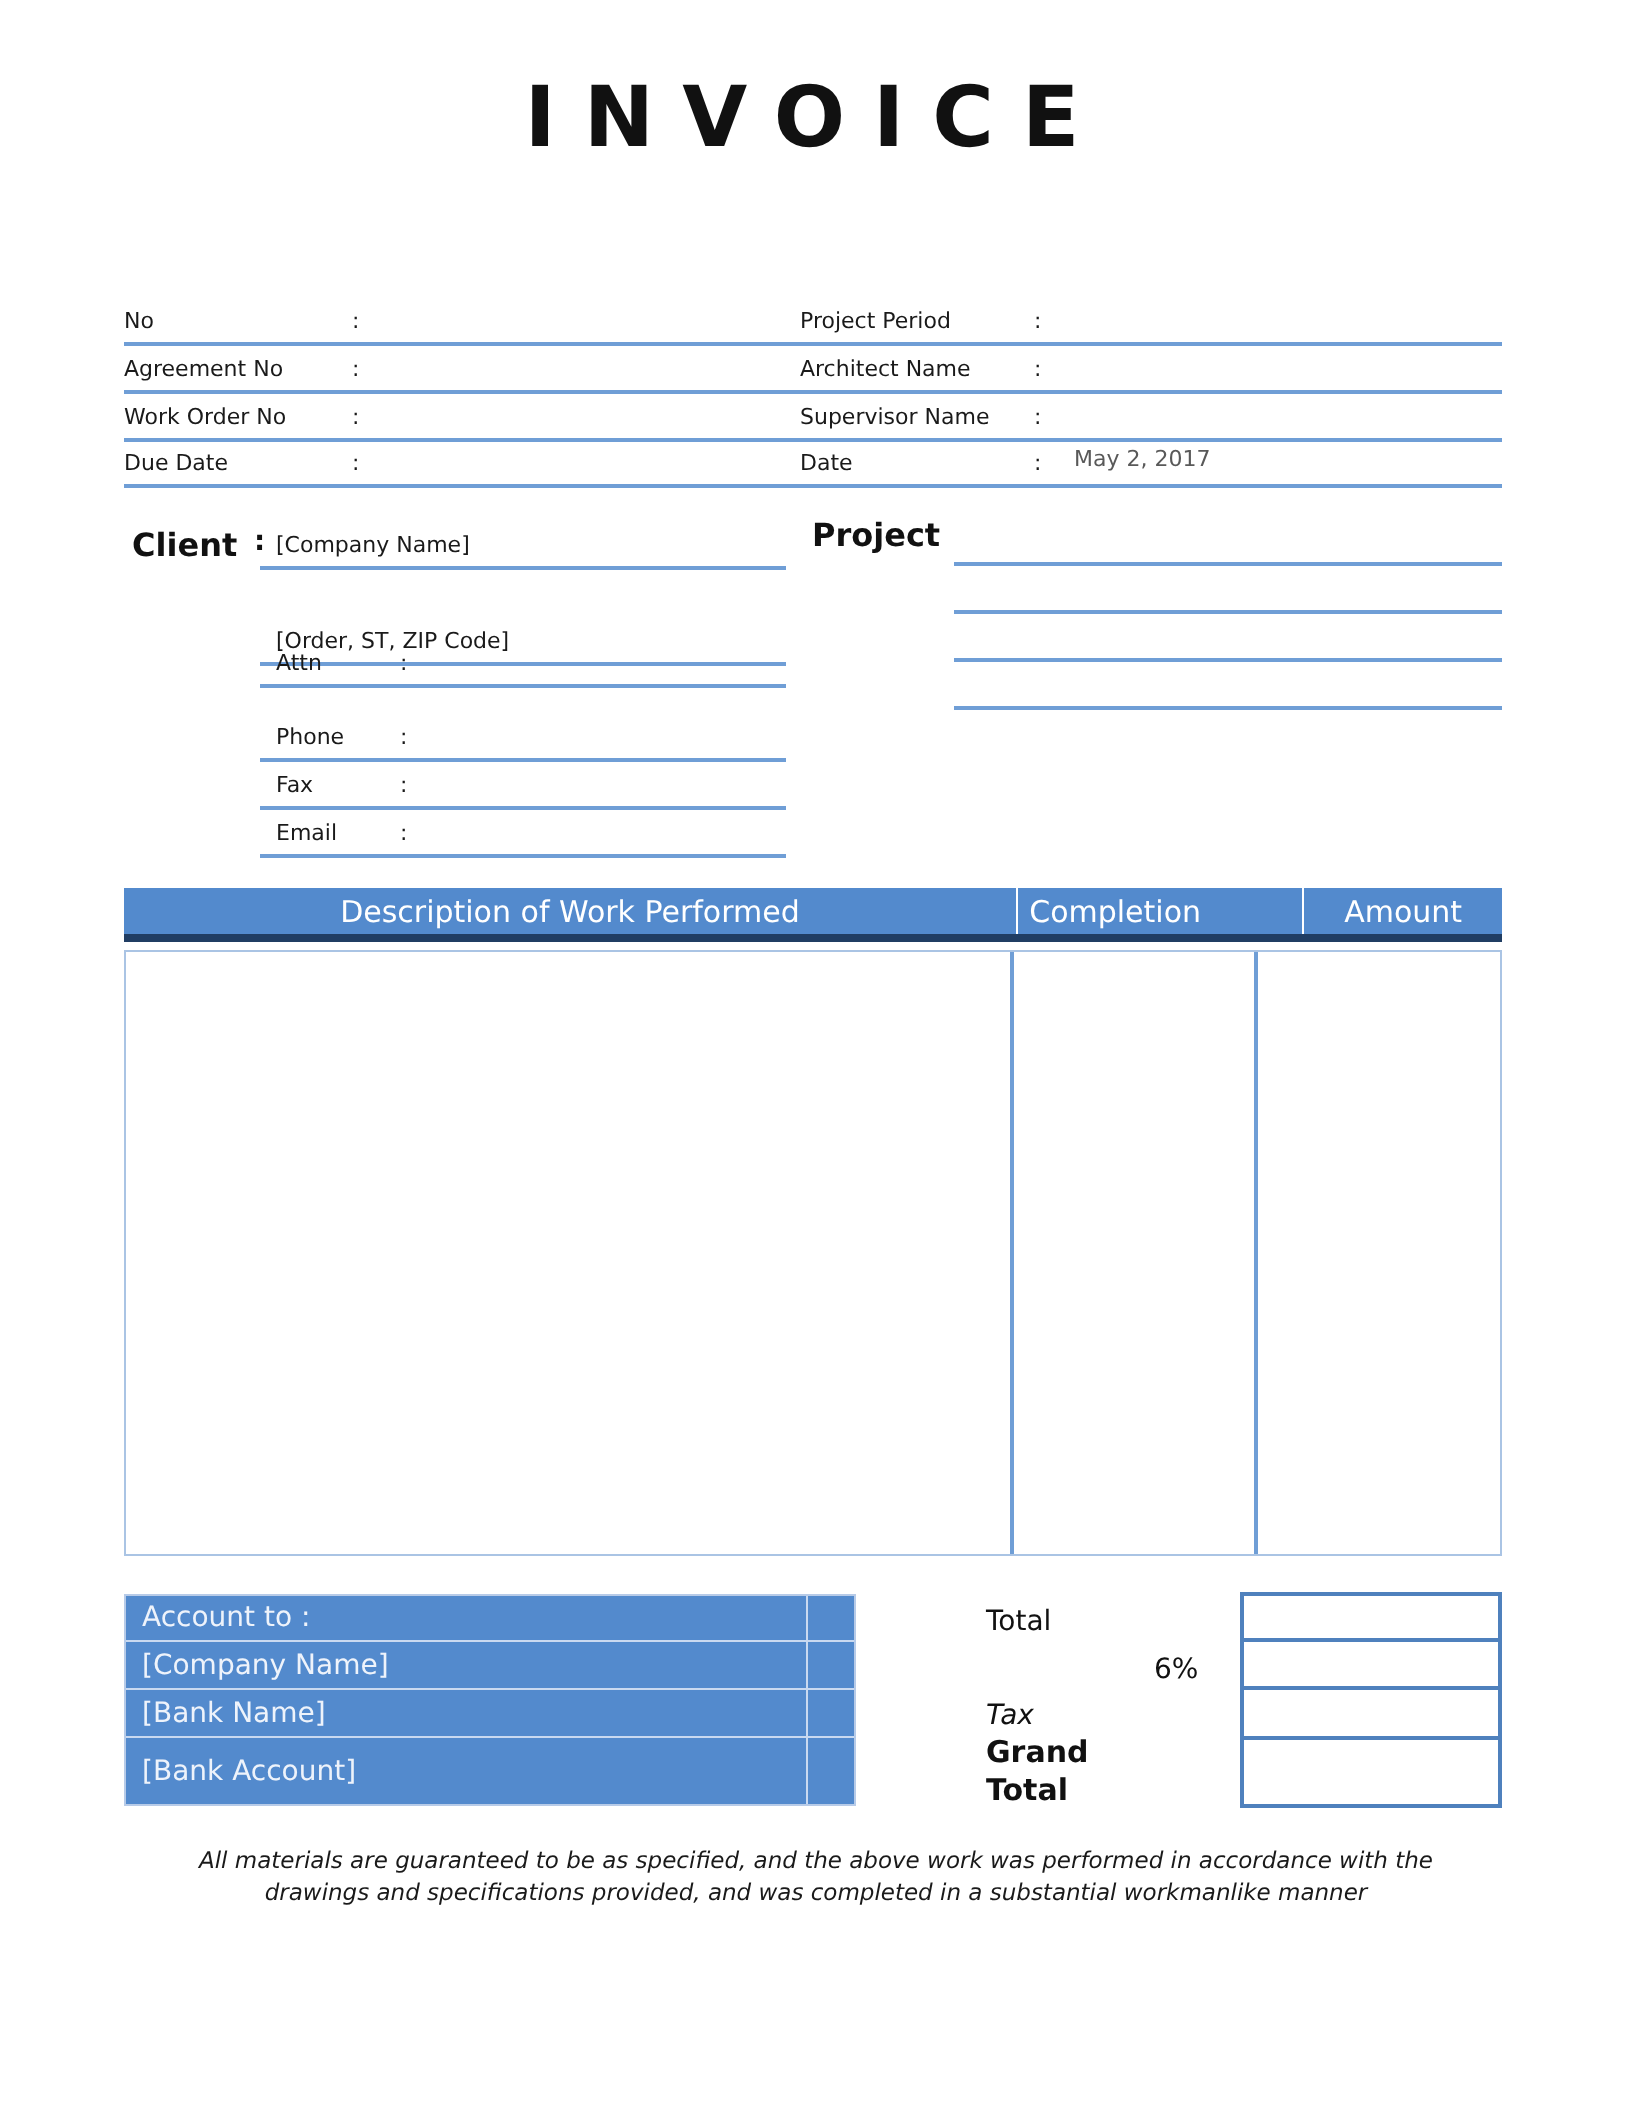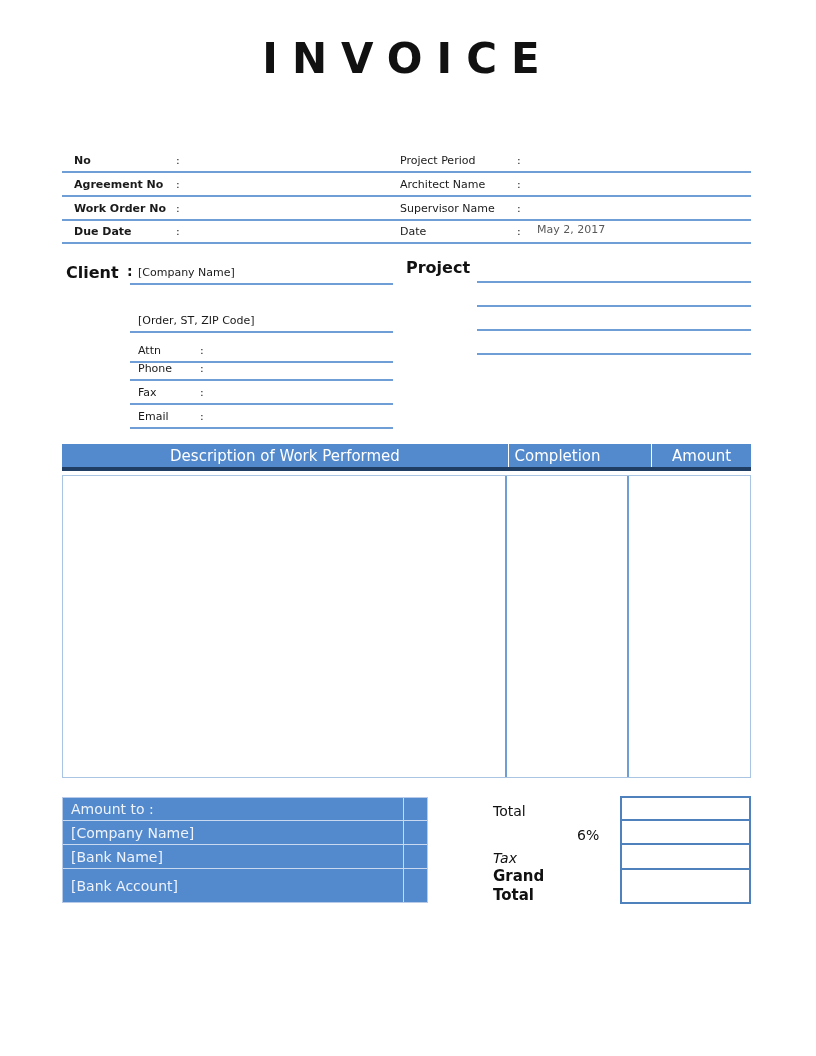--- a/index.html
+++ b/index.html
@@ -24,21 +24,21 @@
     letter-spacing: 14px;
     color: #111111;
   }
   
   .info-row {
     position: absolute;
     left: 62px; width: 689px; height: 23px;
     border-bottom: 2px solid #6f9ed6;
     font-size: 11px;
   }
-  .info-row .lbl-l   { position: absolute; left: 12px;   bottom: 4px; font-weight: bold; }
+  .info-row .lbl-l   { position: absolute; left: 0;   bottom: 4px; }
   .info-row .col-l   { position: absolute; left: 114px; bottom: 4px; }
   .info-row .val-l   { position: absolute; left: 130px; bottom: 4px; width: 200px; height: 15px; }
   .info-row .lbl-r   { position: absolute; left: 338px; bottom: 4px; }
   .info-row .col-r   { position: absolute; left: 455px; bottom: 4px; }
   .info-row .val-r   { position: absolute; left: 475px; bottom: 4px; width: 210px; height: 15px; color: #595959; }
   
   .client-label {
     position: absolute; left: 66px; top: 263px;
     font-size: 16px; font-weight: bold; color: #111111;
   }
@@ -192,21 +192,21 @@
 
   <div class="client-label">Client</div>
   <div class="client-colon">:</div>
 
   <div class="client-row" style="top:262px">
     <span class="crow-label">[Company Name]</span>
   </div>
   <div class="client-row" style="top:310px">
     <span class="crow-label">[Order, ST, ZIP Code]</span>
   </div>
-  <div class="client-row" style="top:340px">
+  <div class="client-row" style="top:321px">
     <span class="crow-label">Attn</span>
     <span class="crow-colon">:</span>
   </div>
   <div class="client-row" style="top:358px">
     <span class="crow-label">Phone</span>
     <span class="crow-colon">:</span>
   </div>
   <div class="client-row" style="top:382px">
     <span class="crow-label">Fax</span>
     <span class="crow-colon">:</span>
@@ -228,21 +228,21 @@
     <div class="wt-cell wt-c3">Amount</div>
   </div>
   <div class="wt-body">
     <div class="wt-vline wt-v1"></div>
     <div class="wt-vline wt-v2"></div>
   </div>
 
   <div class="pay-block">
     <div class="pay-vsep"></div>
     <div class="pay-row pay-r1">
-      <span>Amount to :</span>
+      <span>Account to :</span>
     </div>
     <div class="pay-row pay-r2">
       <span>[Company Name]</span>
     </div>
     <div class="pay-row pay-r3">
       <span>[Bank Name]</span>
     </div>
     <div class="pay-row pay-r4">
       <span>[Bank Account]</span>
     </div>
@@ -251,14 +251,15 @@
   <div class="tot-label tot-total">Total</div>
   <div class="tot-label tot-tax">Tax</div>
   <div class="tax-rate">6%</div>
   <div class="grand-label">Grand Total</div>
 
   <div class="tot-box tot-b1"></div>
   <div class="tot-box tot-b2"></div>
   <div class="tot-box tot-b3"></div>
   <div class="tot-box tot-b4"></div>
 
+  <div class="footer">All materials are guaranteed to be as specified, and the above work was performed in accordance with the drawings and specifications provided, and was completed in a substantial workmanlike manner</div>
 
 </div>
 
 </body></html>

